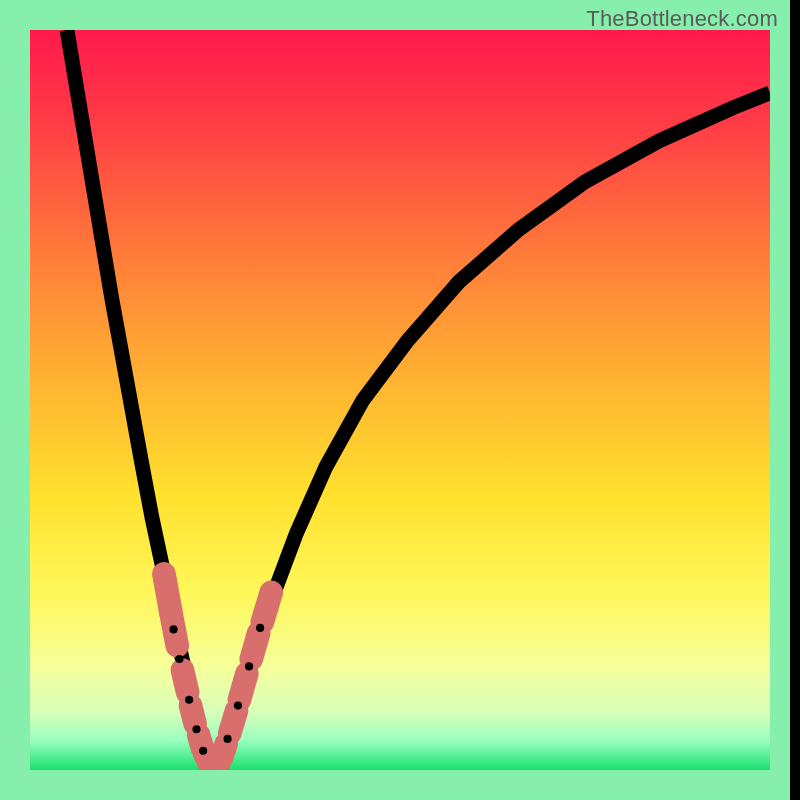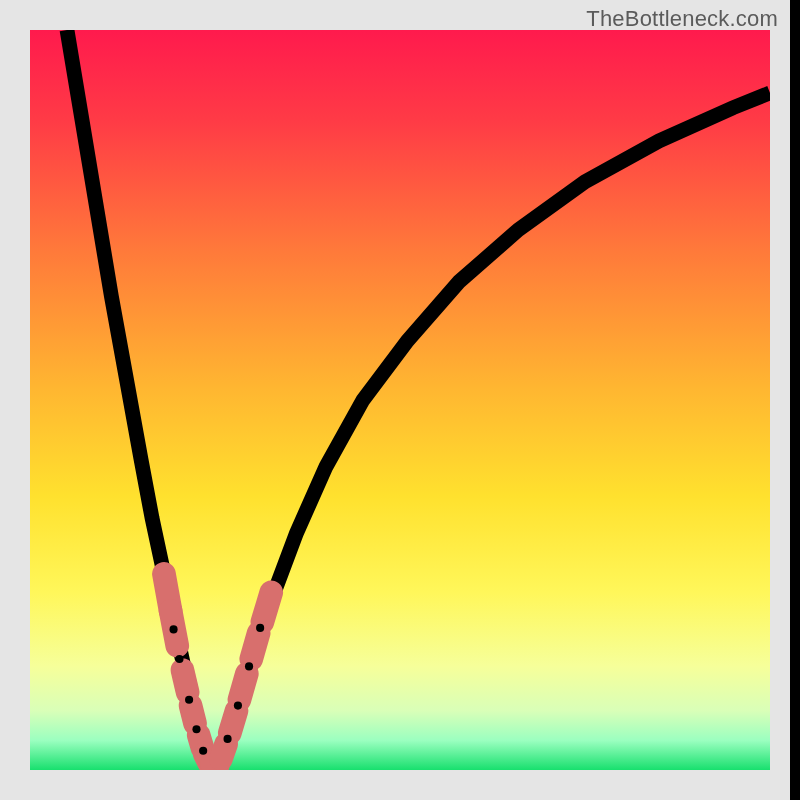--- a/index.html
+++ b/index.html
@@ -9,21 +9,21 @@
     height: 800px;
     overflow: hidden;
     background: #000;
     font-family: Arial, Helvetica, sans-serif;
   }
   .frame {
     position: absolute;
     top: 0; left: 0;
     width: 790px;
     height: 800px;
-    background: #e5e5e5;
+    background: #86efac;
   }
   .plot-area {
     position: absolute;
     top: 30px;
     left: 30px;
     width: 740px;
     height: 740px;
     overflow: hidden;
   }
   .gradient {

